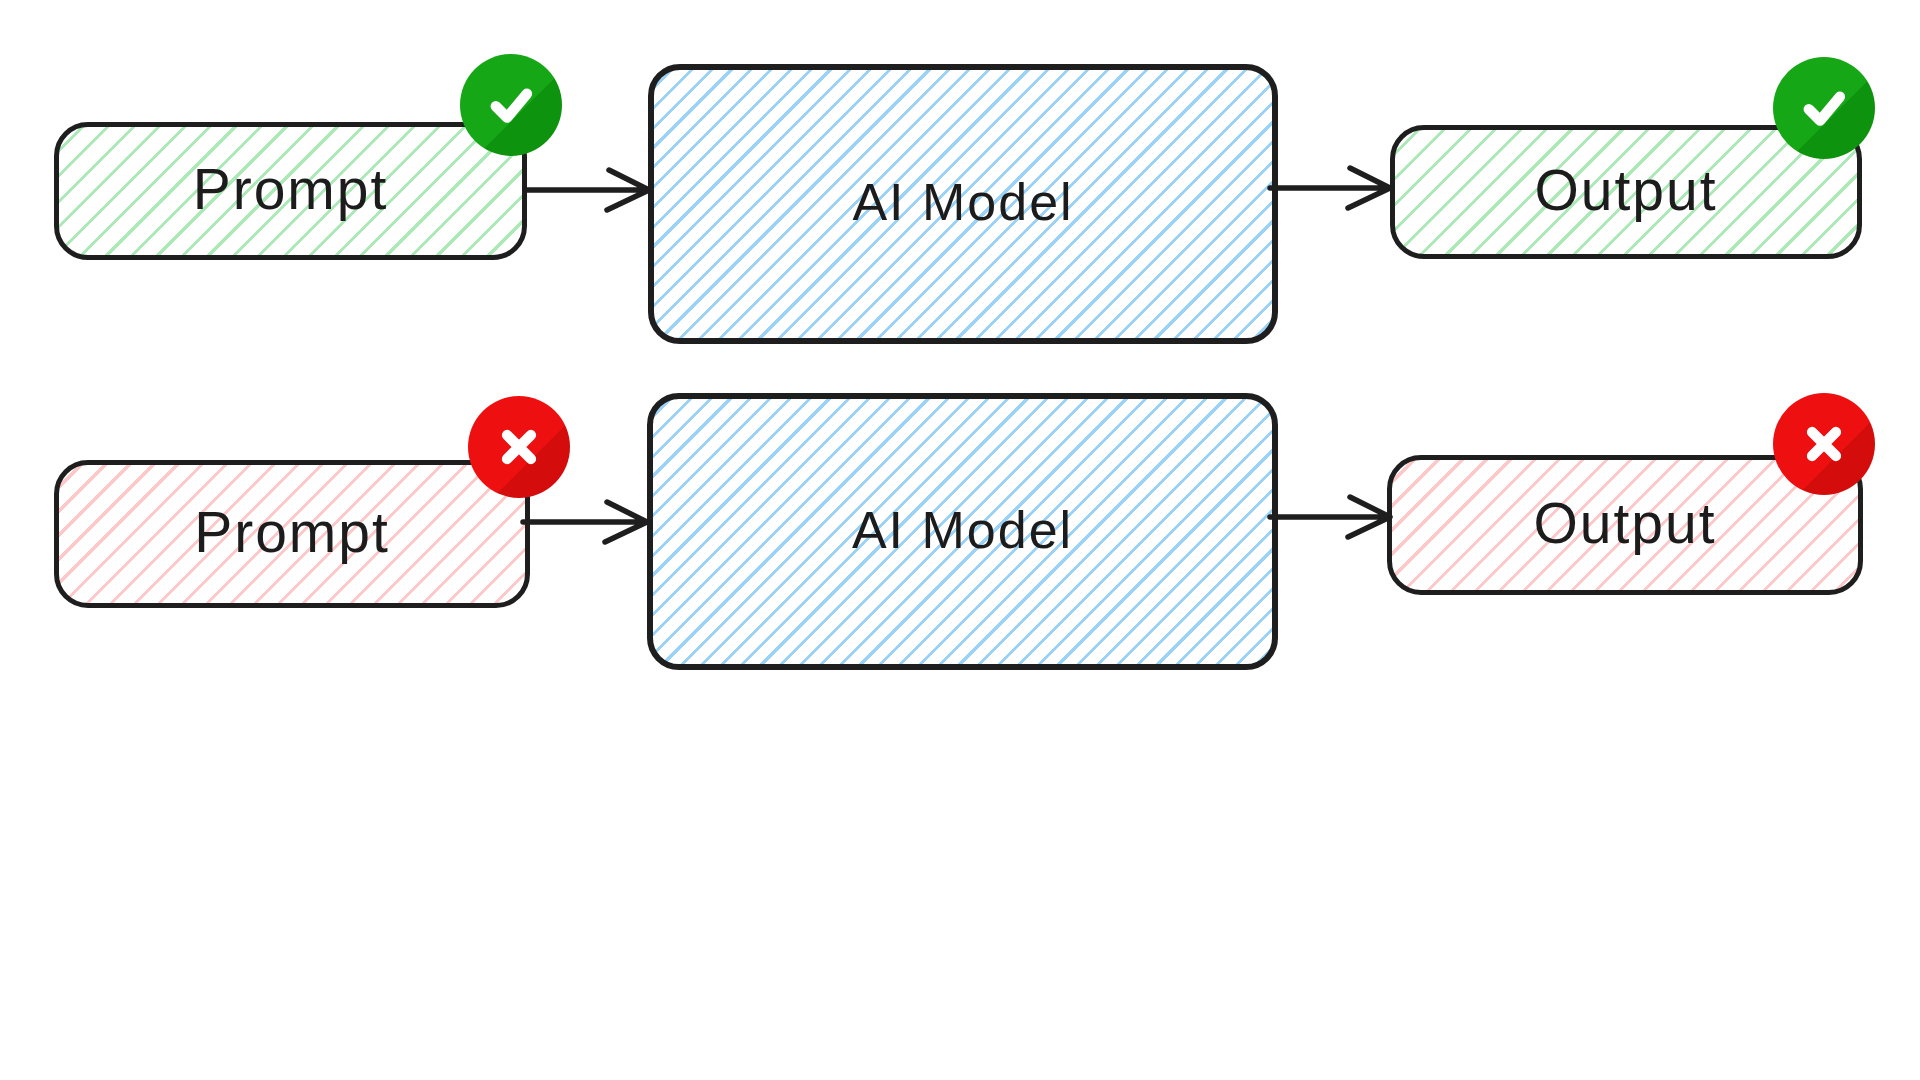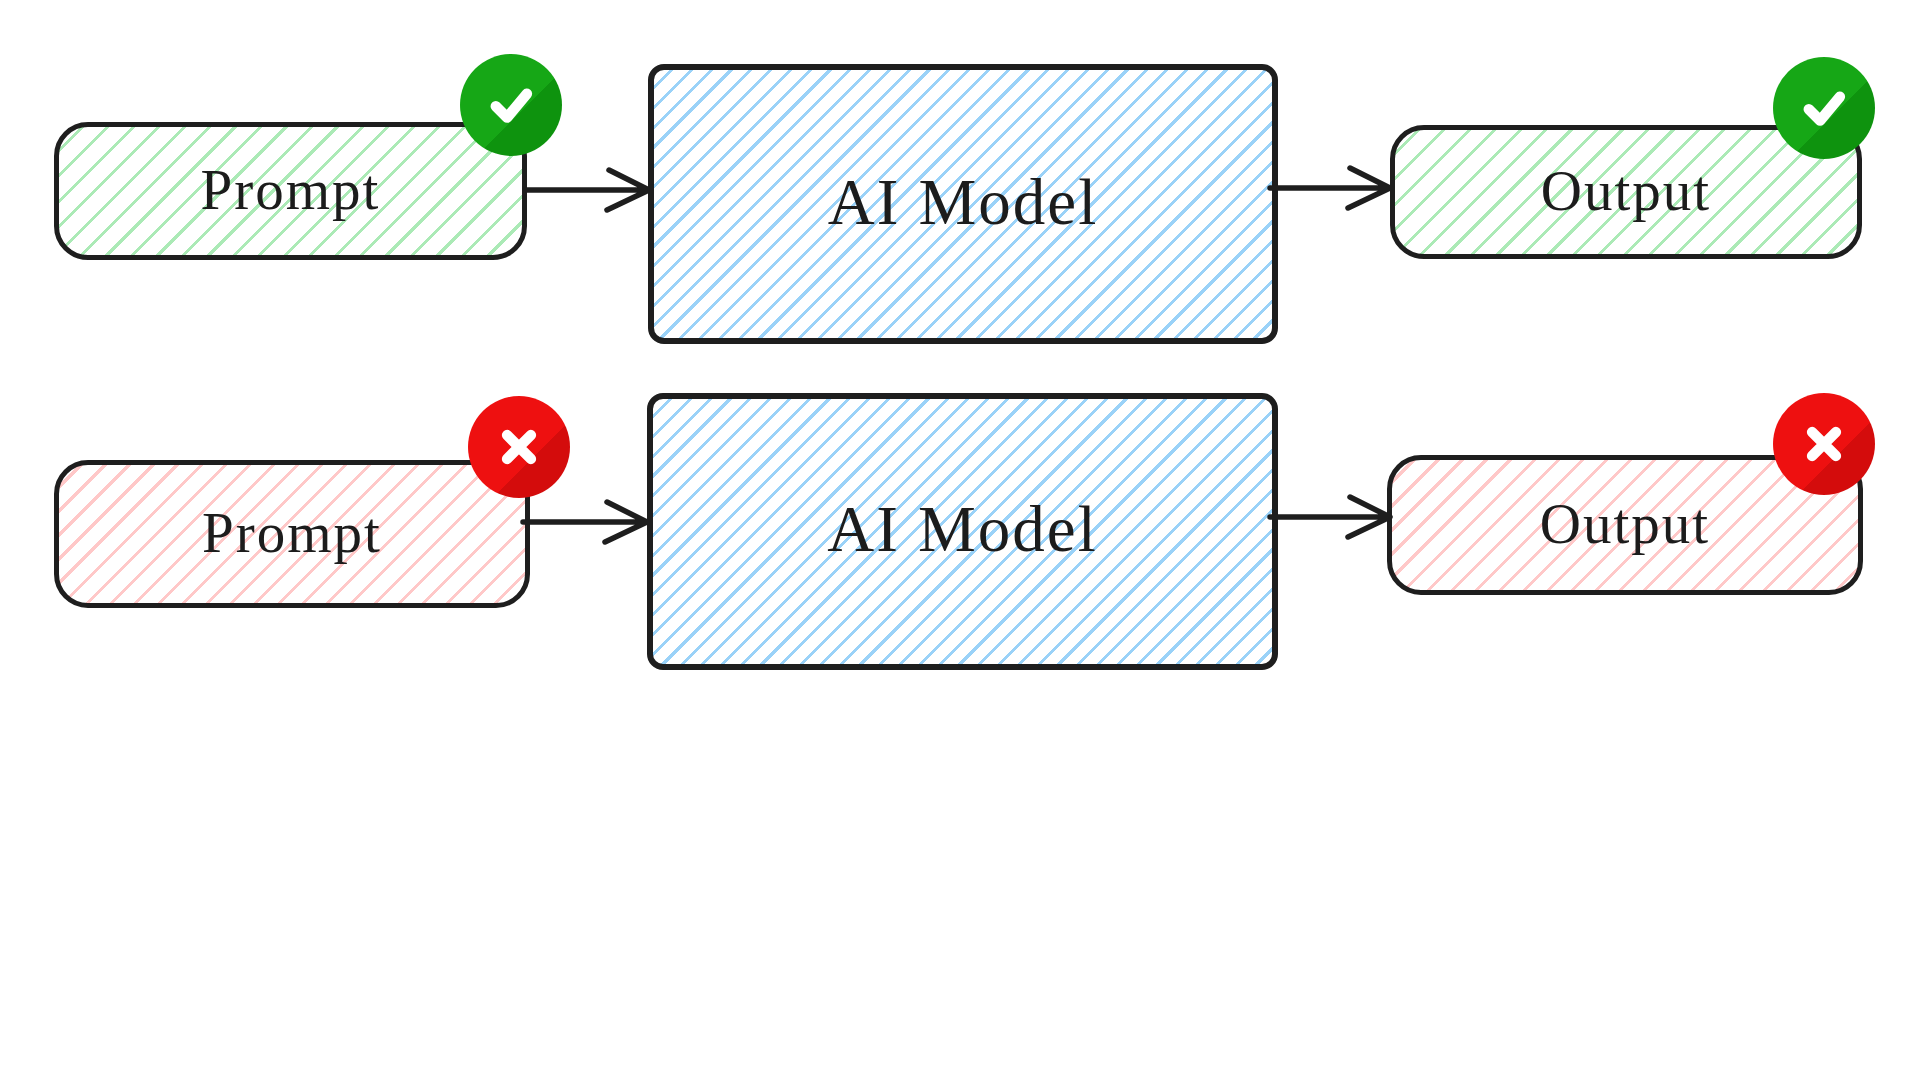--- a/index.html
+++ b/index.html
@@ -12,21 +12,21 @@
     --badge-red:#ee1010;
     --badge-red-shadow:#d40c0c;
     --icon-white:#ffffff;
   }
   html,body{margin:0;padding:0;background:#ffffff;}
   .canvas{
     position:relative;
     width:1920px;height:1080px;
     background:#ffffff;
     overflow:hidden;
-    font-family:Liberation Serif, serif;
+    font-family:Liberation Sans, sans-serif;
   }
   .node{
     position:absolute;
     box-sizing:border-box;
     border:5px solid var(--stroke);
     border-radius:34px;
     display:flex;align-items:center;justify-content:center;
     color:#1c1c1c;
     letter-spacing:2px;
   }
@@ -42,22 +42,22 @@
       var(--hatch-blue) 11px, var(--hatch-blue) 14px);
   }
   .hatch-red{
     background-image:repeating-linear-gradient(135deg,
       transparent 0px, transparent 14px,
       var(--hatch-red) 14px, var(--hatch-red) 17px);
   }
   .node.small{font-size:57px;}
   .node.big{
     border-width:6px;
-    border-radius:16px;
-    font-size:65px;
+    border-radius:32px;
+    font-size:52px;
   }
   .arrow{position:absolute;overflow:visible;}
   .arrow path{
     fill:none;stroke:var(--stroke);stroke-width:5.5;
     stroke-linecap:round;stroke-linejoin:round;
   }
   .badge{
     position:absolute;
     width:102px;height:102px;
     border-radius:50%;

